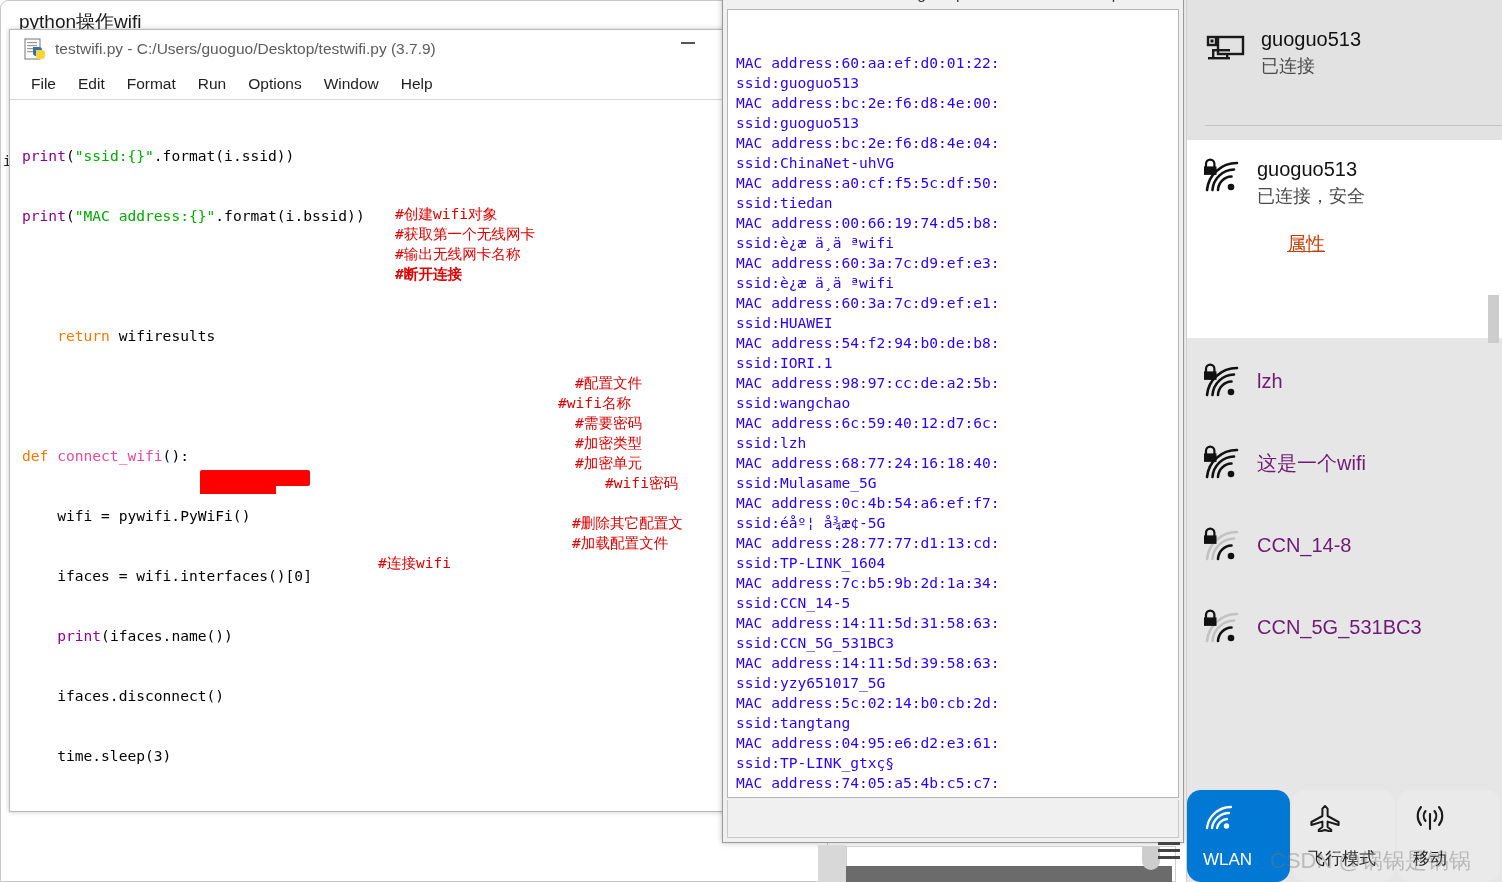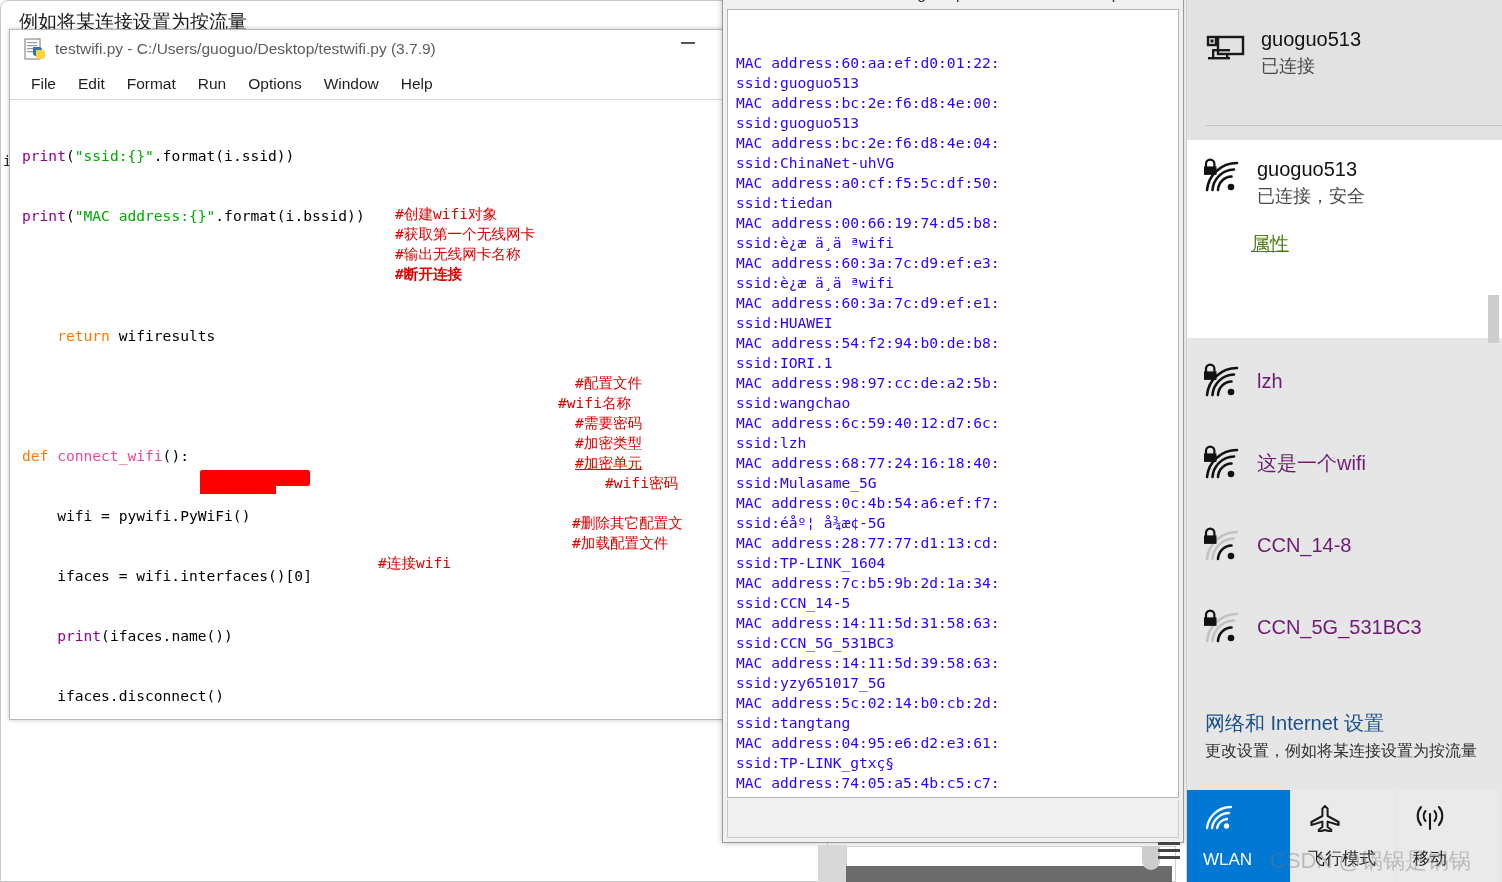--- a/index.html
+++ b/index.html
@@ -20,21 +20,21 @@
     position:absolute; left:18px; top:8px; font-size:19px; color:#1c1c1c;
     font-family:"Liberation Sans", sans-serif; white-space:nowrap;
   }
   #bg-strip-text{
     position:absolute; left:2px; top:150px; font-size:14px; color:#222;
     font-family:"DejaVu Sans Mono", monospace; line-height:20px;
   }
 
   
   #idle-editor{
-    position:absolute; left:9px; top:29px; width:723px; height:691px;
+    position:absolute; left:9px; top:29px; width:723px; height:783px;
     background:#ffffff; border:1px solid #b8b8b8; box-shadow:0 0 5px rgba(0,0,0,.22);
   }
   #idle-titlebar{
     height:38px; background:#ffffff; display:flex; align-items:center;
     padding:0 6px 0 14px; position:relative;
   }
   #idle-appicon{ width:22px;height:22px;margin-right:9px;flex:none;display:block;}
   #idle-title-text{
     font-size:15.5px; color:#5c5c5c; white-space:nowrap; overflow:hidden;
     font-family:"Liberation Sans", sans-serif;
@@ -133,22 +133,22 @@
   .net-sub{ font-size:18px; color:#4a4a4a; line-height:26px;}
   #net-divider{
     position:absolute; left:18px; right:0; bottom:14px; height:1px; background:#c4c4c4;
   }
   #net-connected-card{
     position:absolute; left:0; top:140px; right:0; height:198px;
     background:#ffffff;
   }
   #net-connected-card .row{ display:flex; align-items:flex-start; padding:16px 0 0 14px;}
   #props-link{
-    font-size:19px; color:#4d7c0f; text-decoration:underline;
-    margin:22px 0 0 64px; display:inline-block; cursor:pointer;
+    font-size:19px; color:#c2410c; text-decoration:underline;
+    margin:22px 0 0 100px; display:inline-block; cursor:pointer;
   }
   #net-scroll-thumb{
     position:absolute; right:3px; top:295px; width:11px; height:48px;
     background:#cdcdcd;
   }
   #net-list{ position:absolute; left:0; top:340px; right:0; height:350px;}
   .net-item{ display:flex; align-items:center; height:82px; padding-left:14px;}
   .net-item .lbl{ font-size:20px; color:#701a75; margin-left:14px;}
   #net-settings{
     position:absolute; left:0; top:700px; right:0; height:80px; background:#e6e6e6;
@@ -156,39 +156,40 @@
   }
   #net-settings-title{ font-size:20px; color:#1a4f8a; line-height:30px; white-space:nowrap;}
   #net-settings-sub{ font-size:16px; color:#303030; line-height:25px; white-space:nowrap;}
   #quick-tiles{
     position:absolute; left:0; bottom:0; right:0; height:92px; display:flex;
     padding-left:0px;
   }
   .tile{
     width:136px; height:92px; margin-right:2px; position:relative;
     background:#eaeaea;
+    border-radius:14px;
   }
   .tile.on{ background:#0078d4; }
   .tile .ticon{ position:absolute; left:16px; top:14px; }
   .tile .tlabel{
     position:absolute; left:16px; bottom:12px; font-size:17px; color:#1b1b1b;
     white-space:nowrap;
   }
   .tile.on .tlabel{ color:#ffffff; }
   #watermark{
     position:absolute; left:1270px; top:846px; font-size:22px;
     color:rgba(120,120,120,.42); white-space:nowrap; pointer-events:none;
     font-family:"Liberation Sans", sans-serif;
   }
 </style>
 </head>
 <body>
 
 <div id="bg-window">
-  <div id="bg-title">例如将某连接设置为按流量</div>
+  <div id="bg-title">python操作wifi</div>
   <div id="bg-strip-text">i
 e</div>
 </div>
 
 <div id="idle-editor">
 
   <div id="idle-titlebar">
     <svg id="idle-appicon" viewBox="0 0 22 22">
       <rect x="1" y="1" width="15" height="20" fill="#fff" stroke="#777" stroke-width="1"></rect>
       <g fill="#999">
@@ -257,21 +258,21 @@
 
     
     <span class="cmt" style="left:385px; top:103px;">#创建wifi对象</span>
     <span class="cmt" style="left:385px; top:123px;">#获取第一个无线网卡</span>
     <span class="cmt" style="left:385px; top:143px;">#输出无线网卡名称</span>
     <span class="cmt" style="left:385px; top:163px;font-weight:bold;">#断开连接</span>
     <span class="cmt" style="left:565px; top:272px;">#配置文件</span>
     <span class="cmt" style="left:548px; top:292px;">#wifi名称</span>
     <span class="cmt" style="left:565px; top:312px;">#需要密码</span>
     <span class="cmt" style="left:565px; top:332px;">#加密类型</span>
-    <span class="cmt" style="left:565px; top:352px;text-decoration:underline;">#加密单元</span>
+    <span class="cmt" style="left:565px; top:352px;">#加密单元</span>
     <span class="cmt" style="left:595px; top:372px;">#wifi密码</span>
     <span class="cmt" style="left:562px; top:412px;">#删除其它配置文</span>
     <span class="cmt" style="left:562px; top:432px;">#加载配置文件</span>
     <span class="cmt" style="left:368px; top:452px;">#连接wifi</span>
 
     <div id="redact" style="left:190px; top:369px; width:110px; height:16px;"></div>
     <div id="redact2" style="position:absolute;left:190px;top:379px;width:76px;height:14px;background:#ff0000;"></div>
   </div>
 </div>
 
@@ -401,24 +402,20 @@
           <path d="M17 34 A14 14 0 0 1 30.5 20.5"></path>
         </g>
         <circle cx="30" cy="31" r="3.3" fill="#111"></circle>
         <path d="M5 11 v-3.2 a4.2 4.2 0 0 1 8.4 0 V11" fill="none" stroke="#111" stroke-width="2.2"></path>
         <rect x="3" y="10.4" width="12.5" height="8.5" fill="#111"></rect>
       </svg>
       <span class="lbl">CCN_5G_531BC3</span>
     </div>
   </div>
 
-  <div id="net-settings">
-    <div id="net-settings-title">网络和 Internet 设置</div>
-    <div id="net-settings-sub">更改设置，例如将某连接设置为按流量</div>
-  </div>
 
   <div id="quick-tiles">
     <div class="tile on">
       <span class="ticon">
         <svg width="34" height="28" viewBox="0 0 34 28">
           <g fill="none" stroke="#ffffff" stroke-width="2.3" stroke-linecap="round">
             <path d="M4 24 A24 24 0 0 1 28 3"></path>
             <path d="M9 24 A17.5 17.5 0 0 1 26 9"></path>
             <path d="M14 24 A11 11 0 0 1 24 15"></path>
           </g>

